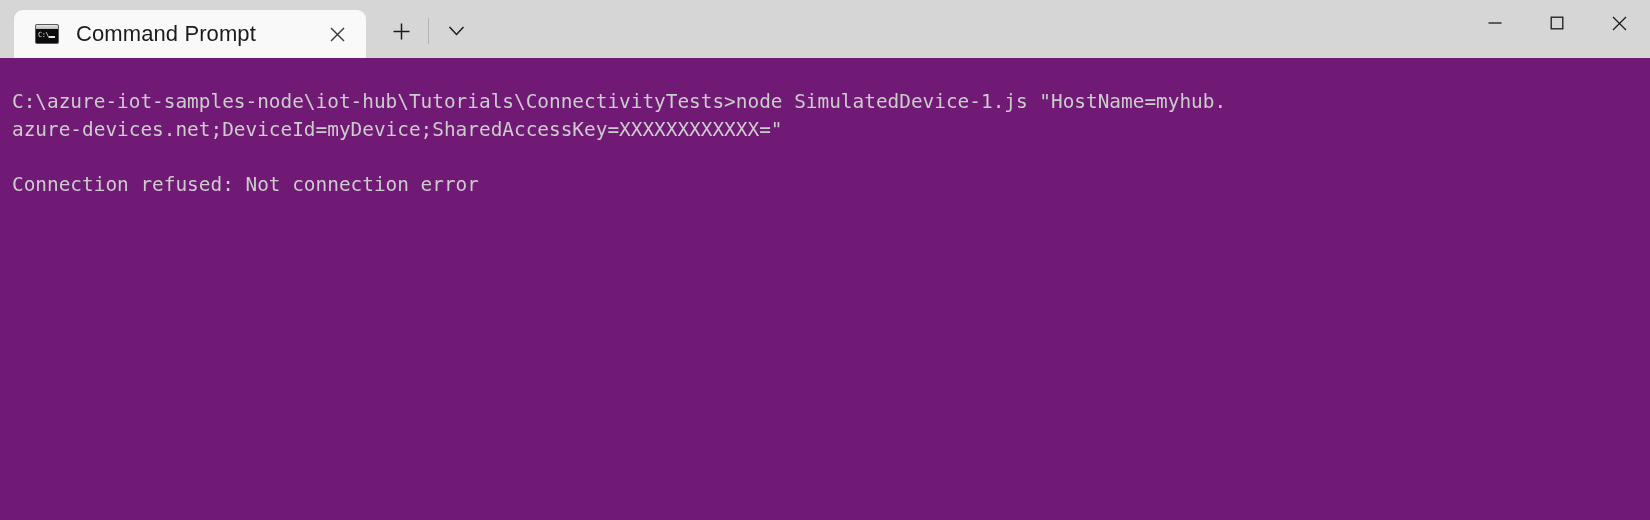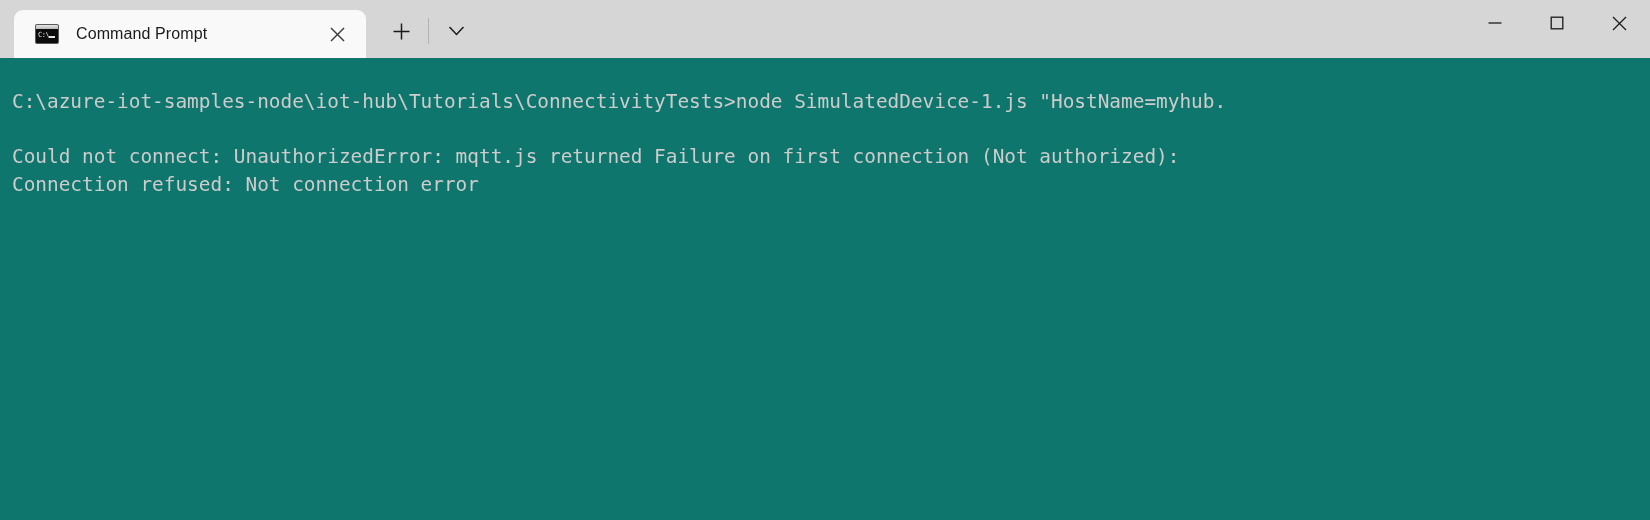--- a/index.html
+++ b/index.html
@@ -85,21 +85,21 @@
     position: absolute;
     left: 13px;
     top: 11px;
     width: 6px;
     height: 1.5px;
     background: #e6e6e6;
   }
 
   .tab-title {
     margin-left: 18px;
-    font-size: 16px;
+    font-size: 22px;
     color: #1b1b1b;
     font-family: "Liberation Sans", sans-serif;
     letter-spacing: 0.1px;
     white-space: nowrap;
     flex: 1 1 auto;
   }
 
   .tab-close {
     width: 42px;
     height: 42px;
@@ -155,21 +155,21 @@
     width: 62px;
     height: 46px;
     display: flex;
     align-items: center;
     justify-content: center;
   }
 
   
   .terminal {
     flex: 1 1 auto;
-    background: #0f766e;
+    background: #701a75;
     padding: 30px 0 0 12px;
     box-sizing: border-box;
     overflow: hidden;
   }
   .term-line {
     font-family: "DejaVu Sans Mono", monospace;
     font-size: 19.4px;
     line-height: 27.6px;
     color: #cccccc;
     white-space: pre;
@@ -237,19 +237,19 @@
           <line x1="2" y1="2" x2="15" y2="15" stroke="#1b1b1b" stroke-width="1.3"></line>
           <line x1="15" y1="2" x2="2" y2="15" stroke="#1b1b1b" stroke-width="1.3"></line>
         </svg>
       </div>
     </div>
 
   </div>
 
   <div class="terminal">
     <div class="term-line">C:\azure-iot-samples-node\iot-hub\Tutorials\ConnectivityTests&gt;node SimulatedDevice-1.js "HostName=myhub.</div>
+    <div class="term-line">azure-devices.net;DeviceId=myDevice;SharedAccessKey=XXXXXXXXXXXX="</div>
     <div class="term-line blank"></div>
-    <div class="term-line">Could not connect: UnauthorizedError: mqtt.js returned Failure on first connection (Not authorized):</div>
     <div class="term-line">Connection refused: Not connection error</div>
     <div class="term-line blank"></div>
   </div>
 
 </div>
 
 </body></html>

